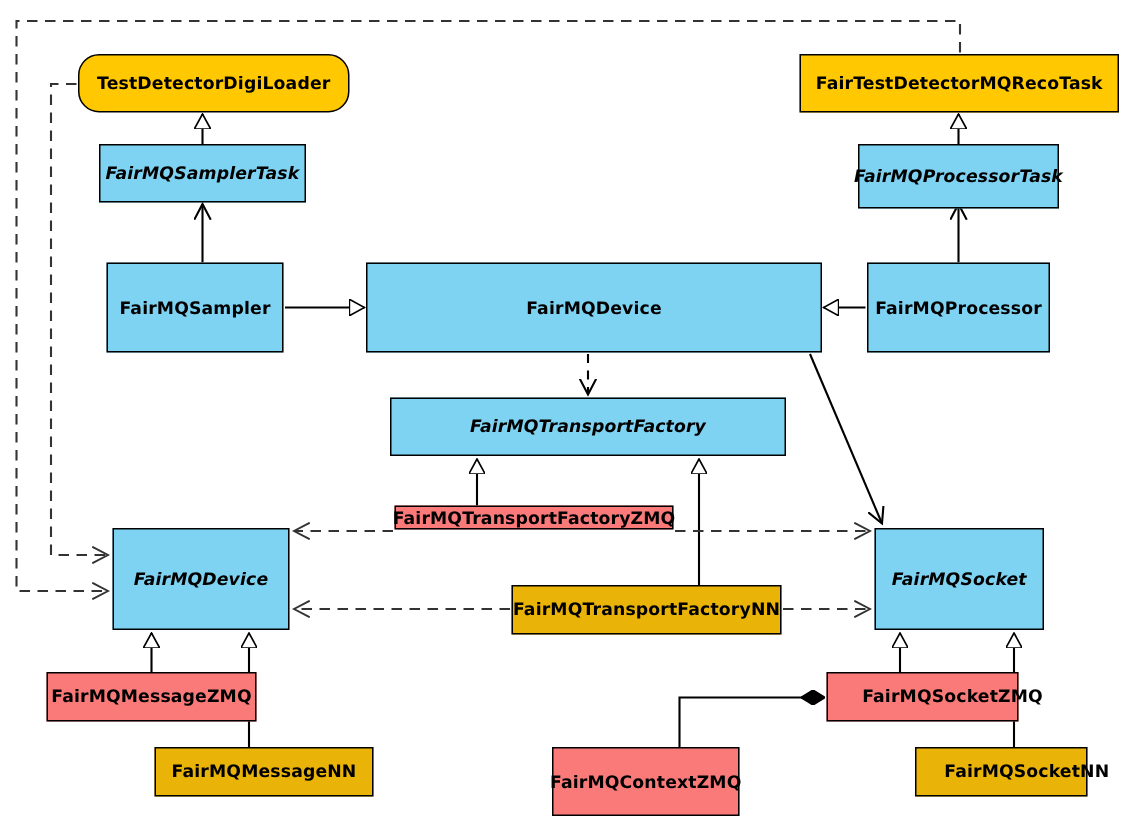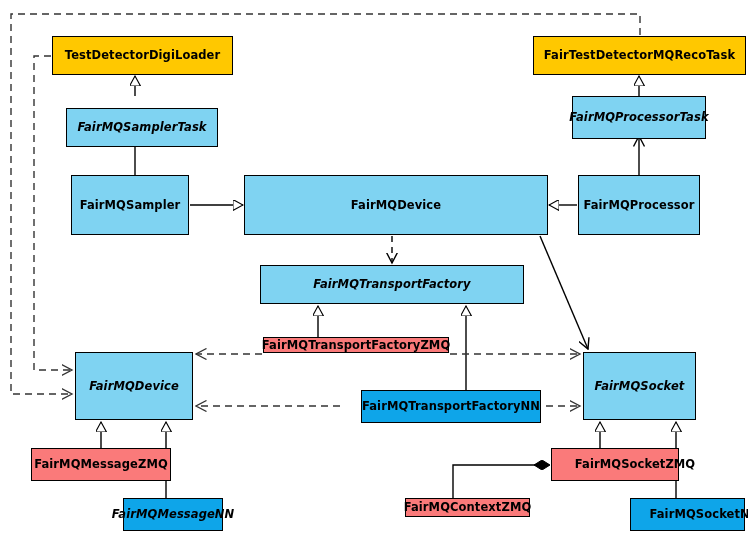--- a/index.html
+++ b/index.html
@@ -18,21 +18,21 @@
     font-weight:bold;
     color:#000000;
     line-height:1.1;
     letter-spacing:.1px;
     z-index:3;
   }
   .node.abstract{font-style:italic;}
   .c-user{background:#FFC800;}
   .c-framework{background:#7FD3F2;}
   .c-zmq{background:#FA7A7A;}
-  .c-nn{background:#0ea5e9;margin-left:20px;}
+  .c-nn{background:#eab308;}
 
   
   #legend{
     position:absolute;left:265px;top:31px;width:243px;height:126px;
     background:#ffffff;border:1.6px solid #000000;box-sizing:border-box;
     z-index:4;
     padding:7px 9px;
     display:flex;flex-direction:column;justify-content:space-between;
   }
   .legend-row{
@@ -115,24 +115,24 @@
       
       <path d="M676,498 L676,422" marker-end="url(#hollowTri)"></path>
 
       
       <path d="M549,465 L453,465 L453,498" marker-start="url(#blackDiamond)"></path>
     </g>
   </svg>
 
 
   <div id="nodes-layer">
-      <div class="node c-user" style="left: 52px; top: 36px; width: 181px; height: 39px;">
+      <div class="node c-user" style="left: 52px; top: 36px; width: 181px; height: 39px; border-radius: 14px;">
         <span>TestDetectorDigiLoader</span>
       </div>
-      <div class="node c-framework abstract" style="left: 66px; top: 108px; width: 152px; height: 39px;">
+      <div class="node c-framework abstract" style="left: 66px; top: 96px; width: 138px; height: 39px;">
         <span>FairMQSamplerTask</span>
       </div>
       <div class="node c-framework" style="left: 71px; top: 175px; width: 118px; height: 60px;">
         <span>FairMQSampler</span>
       </div>
       <div class="node c-framework" style="left: 244px; top: 175px; width: 304px; height: 60px;">
         <span>FairMQDevice</span>
       </div>
       <div class="node c-framework" style="left: 578px; top: 175px; width: 122px; height: 60px;">
         <span>FairMQProcessor</span>
@@ -154,24 +154,24 @@
       </div>
       <div class="node c-framework abstract" style="left: 75px; top: 352px; width: 118px; height: 68px;">
         <span>FairMQDevice</span>
       </div>
       <div class="node c-framework abstract" style="left: 583px; top: 352px; width: 113px; height: 68px;">
         <span>FairMQSocket</span>
       </div>
       <div class="node c-zmq" style="left: 31px; top: 448px; width: 140px; height: 33px;">
         <span>FairMQMessageZMQ</span>
       </div>
-      <div class="node c-nn" style="left: 103px; top: 498px; width: 100px; height: 33px; font-style: italic;">
+      <div class="node c-nn" style="left: 103px; top: 498px; width: 146px; height: 33px;">
         <span>FairMQMessageNN</span>
       </div>
-      <div class="node c-zmq" style="left: 405px; top: 498px; width: 125px; height: 19px;">
+      <div class="node c-zmq" style="left: 368px; top: 498px; width: 125px; height: 46px;">
         <span>FairMQContextZMQ</span>
       </div>
       <div class="node c-zmq" style="left: 551px; top: 448px; width: 128px; height: 33px; padding-left: 40px;">
         <span>FairMQSocketZMQ</span>
       </div>
       <div class="node c-nn" style="left: 610px; top: 498px; width: 115px; height: 33px; padding-left: 34px;">
         <span>FairMQSocketNN</span>
       </div>
     </div>
 

